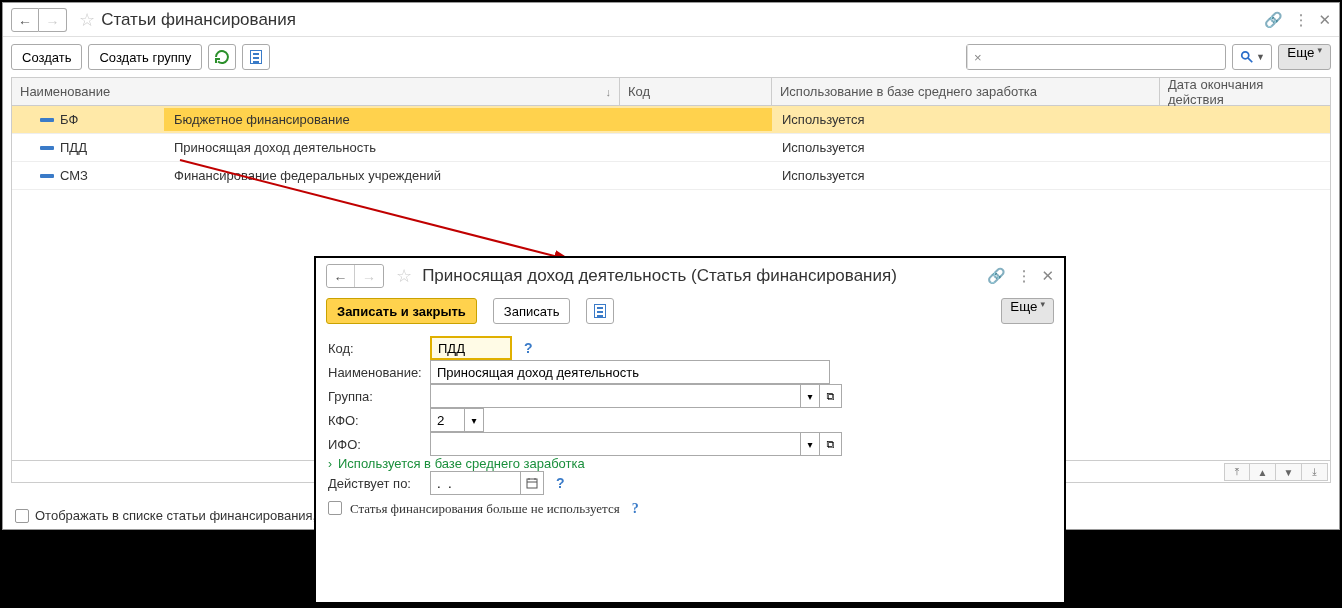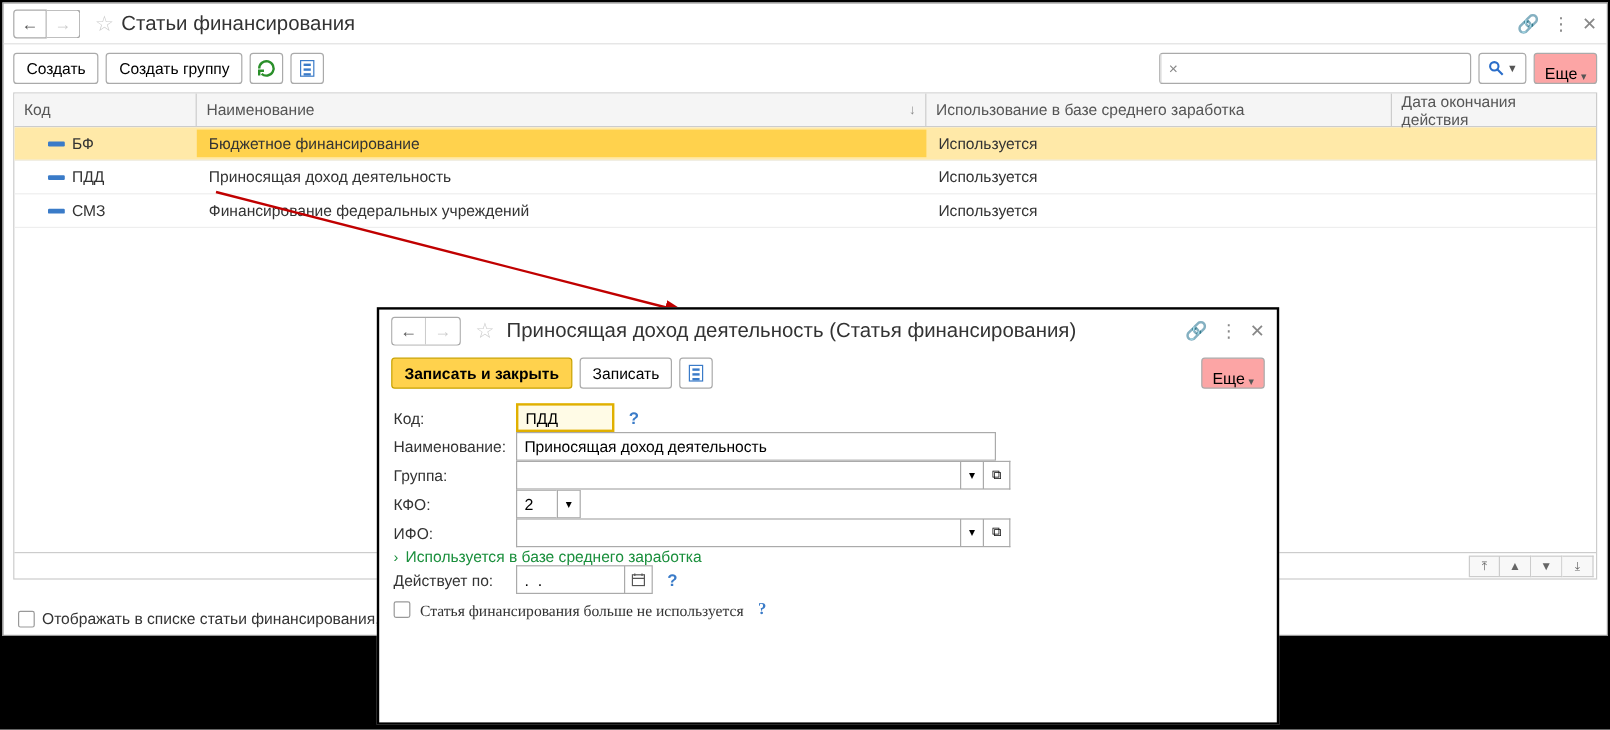--- a/index.html
+++ b/index.html
@@ -60,21 +60,21 @@
   .toolbar-spacer { flex: 1; }
   .search-box {
     display: flex; align-items: center;
     border: 1px solid #aaa;
     border-radius: 3px;
     width: 260px; height: 26px;
   }
   .search-input { border: none; flex: 1; padding: 2px 6px; font-size: 13px; outline: none; }
   .search-clear { width: 20px; text-align: center; color: #888; cursor: pointer; border-left: 1px solid #ddd; height: 100%; display:flex; align-items:center; justify-content:center; }
   .search-btn { border: 1px solid #aaa; background: #fff; border-radius: 3px; height: 26px; width: 40px; display:flex; align-items:center; justify-content:center; gap:2px; color: #2a6dc9; }
-  .more-btn { border: 1px solid #aaa; background: #fca5a5; border-radius: 3px; height: 26px; padding: 0 8px; display:flex; align-items:flex-end; gap:3px; }
+  .more-btn { border: 1px solid #aaa; background: #e5e5e5; border-radius: 3px; height: 26px; padding: 0 8px; display:flex; align-items:flex-start; gap:3px; }
 
   .refresh-svg { width:16px; height:16px; }
 
   .grid {
     margin: 0 8px;
     border: 1px solid #ccc;
     height: 406px;
     display: flex; flex-direction: column;
     background: #fff;
   }
@@ -119,21 +119,21 @@
   }
   .dialog-titlebar {
     display: flex; align-items: center;
     padding: 6px 10px;
     height: 36px;
   }
   .dialog-nav { display: flex; margin-right: 6px; border: 1px solid #aaa; border-radius: 3px; overflow: hidden; }
   .dialog-nav .nav-btn { border: none; width: 28px; height: 22px; }
   .dialog-nav .nav-btn:first-child { border-right: 1px solid #ccc; }
   .dialog-title { font-size: 17px; flex: 1; margin-left: 4px; }
-  .dialog-toolbar { display: flex; align-items: center; padding: 4px 10px 8px; gap: 6px; }
+  .dialog-toolbar { display: flex; align-items: center; padding: 4px 10px 8px; gap: 16px; }
   .btn-primary { background: #ffd24d; border-color: #c9a200; font-weight: bold; }
   .dialog-spacer { flex: 1; }
 
   .form-body { padding: 4px 12px; display: flex; flex-direction: column; }
   .form-row { display: flex; align-items: center; gap: 8px; }
   .form-label { width: 94px; font-size: 13px; }
   .form-input {
     border: 1px solid #aaa; height: 24px; padding: 2px 6px; font-size: 13px;
   }
   .input-code { width: 82px; border: 2px solid #e0b000; background: #fffbe6; }
@@ -195,25 +195,25 @@
       <span style="font-size:9px;color:#555">▼</span>
     </button>
     <button class="more-btn">
       <span>Еще</span>
       <span style="font-size:9px;color:#555">▾</span>
     </button>
   </div>
 
   <div class="grid">
     <div class="grid-header">
-      <div class="grid-header-cell col-code">Код</div>
       <div class="grid-header-cell col-name">
         <span>Наименование</span>
         <span class="sort-indicator">↓</span>
       </div>
+      <div class="grid-header-cell col-code">Код</div>
       <div class="grid-header-cell col-use">Использование в базе среднего заработка</div>
       <div class="grid-header-cell col-date">Дата окончания действия</div>
     </div>
     <div class="grid-body" id="grid-body">
         <div class="grid-row selected">
           <div class="grid-cell cell-code">
             <span class="item-marker"></span>
             <span>БФ</span>
           </div>
           <div class="grid-cell cell-name">Бюджетное финансирование</div>

